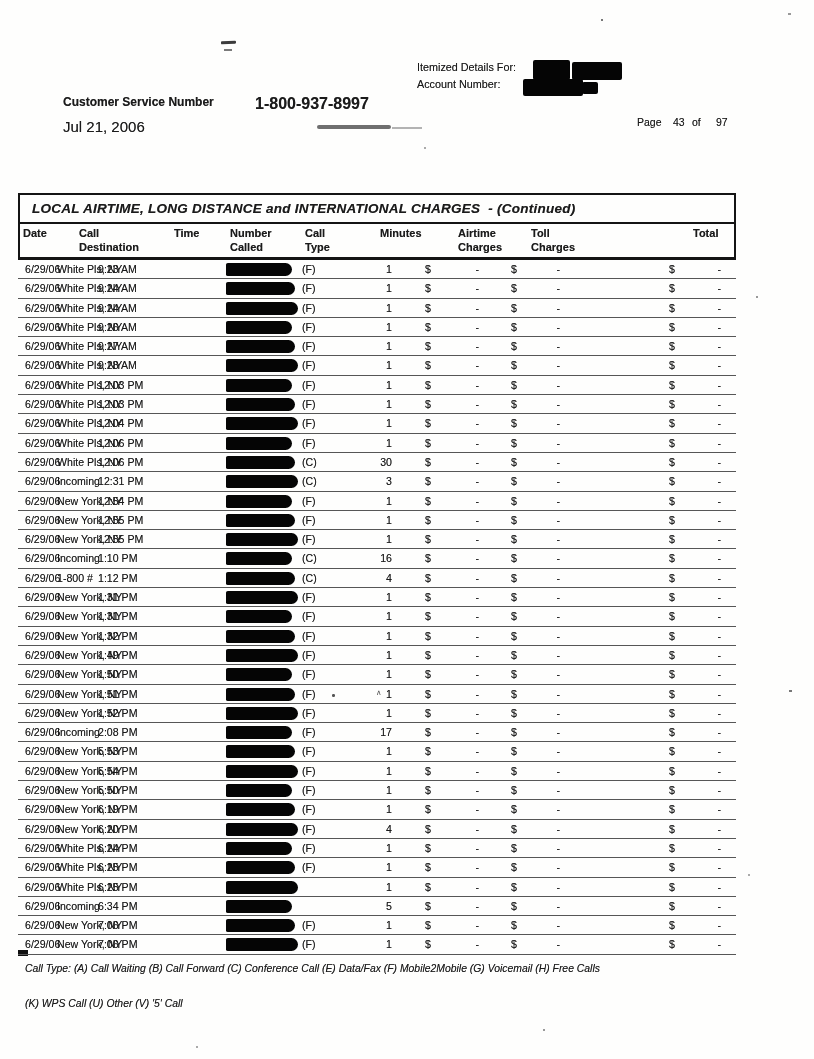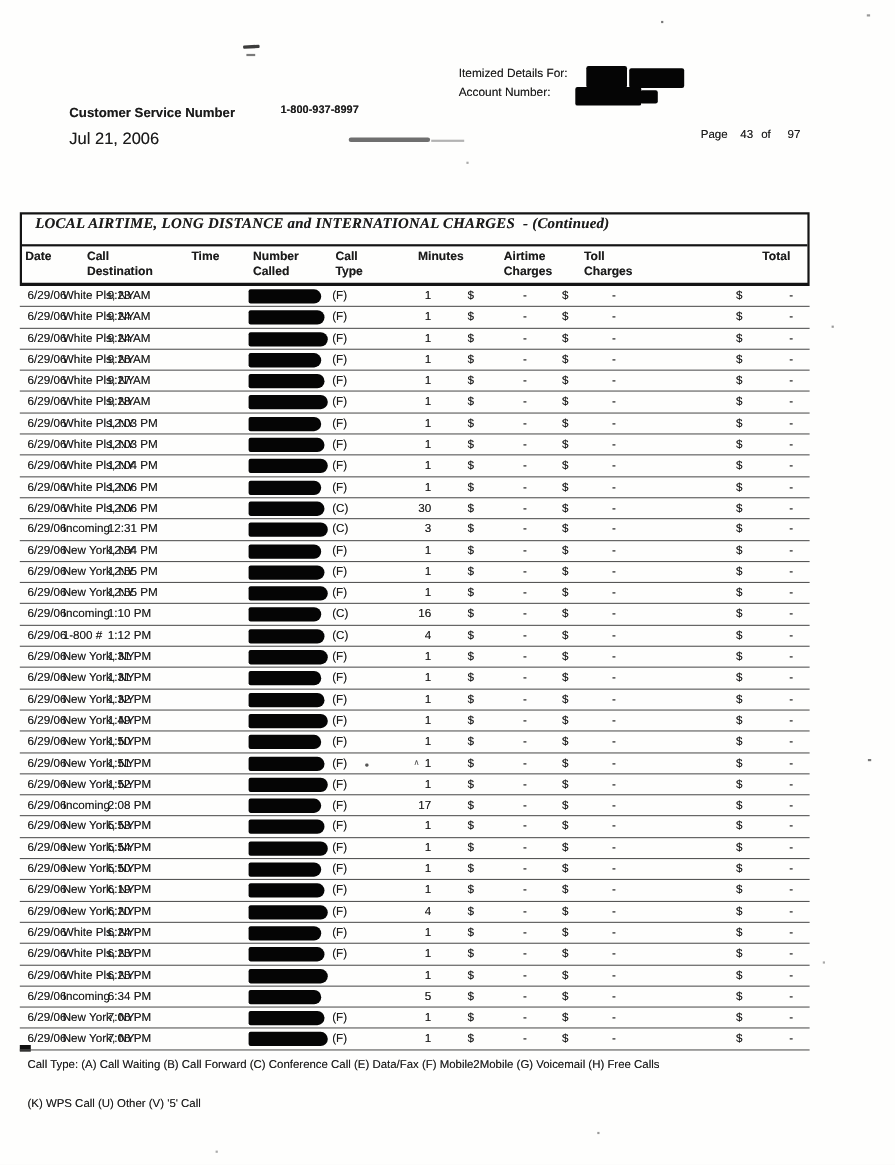--- a/index.html
+++ b/index.html
@@ -12,31 +12,31 @@
   .redact{position:absolute;background:#050505;}
 
   
   .itm-lbl{left:417px;top:61px;font-size:10.8px;}
   .acct-lbl{left:417px;top:78px;font-size:10.8px;}
   .rd-name-a{left:533px;top:60px;width:37px;height:20px;border-radius:2px;}
   .rd-name-b{left:572px;top:62px;width:50px;height:18px;border-radius:2px;}
   .rd-acct-a{left:523px;top:79px;width:60px;height:17px;border-radius:2px;}
   .rd-acct-b{left:582px;top:82px;width:16px;height:12px;border-radius:2px;}
   .csn-lbl{left:63px;top:95px;font-size:12px;font-weight:bold;}
-  .csn-num{left:255px;top:95px;font-size:10px;font-weight:bold;}
+  .csn-num{left:255px;top:95px;font-size:16px;font-weight:bold;}
   .stmt-date{left:63px;top:118px;font-size:15px;}
   .pg-label{left:637px;top:116px;font-size:10.5px;}
   .pg-num{left:673px;top:116px;font-size:10.5px;}
   .pg-of{left:692px;top:116px;font-size:10.5px;}
   .pg-total{left:716px;top:116px;font-size:10.5px;}
 
   
   .table{position:absolute;left:18px;top:193px;width:718px;}
   .t-head{box-sizing:border-box;width:718px;height:67px;border:2px solid #141414;border-bottom-width:3px;}
-  .t-title-row{box-sizing:border-box;height:29px;border-bottom:2px solid #141414;display:flex;padding-left:12px;font-family:Liberation Serif, serif;}
+  .t-title-row{box-sizing:border-box;height:29px;border-bottom:2px solid #141414;display:flex;align-items:center;padding-left:12px;}
   .t-title-row span{font-size:13.5px;font-weight:bold;font-style:italic;letter-spacing:.25px;white-space:pre;}
   .t-cols{position:relative;height:33px;font-size:11px;font-weight:bold;line-height:13.5px;}
   .hc{position:absolute;top:3px;white-space:pre;}
   .hc-date{left:3px;}  .hc-dest{left:59px;}  .hc-time{left:154px;}
   .hc-num{left:210px;} .hc-ctype{left:285px;} .hc-min{left:360px;}
   .hc-air{left:438px;} .hc-toll{left:511px;}  .hc-total{left:673px;}
 
   .t-rows{width:718px;}
   .t-row{position:relative;height:19.3px;box-sizing:border-box;border-bottom:1.4px solid #565656;}
   .cell{position:absolute;top:0;font-size:10.6px;line-height:18.6px;white-space:pre;}
@@ -44,21 +44,21 @@
   .c-dest{left:39px;}
   .c-time{left:80px;width:59px;text-align:left;}
   .c-redact{position:absolute;left:208px;top:3px;width:68px;height:13px;background:#050505;border-radius:2px 7px 7px 2px;}
   .c-ctype{left:284px;}
   .c-min{left:322px;width:52px;text-align:right;}
   .c-dlr.d1{left:407px;} .c-val.v1{left:443px;width:18px;text-align:right;}
   .c-dlr.d2{left:493px;} .c-val.v2{left:524px;width:18px;text-align:right;}
   .c-dlr.d3{left:651px;} .c-val.v3{left:685px;width:18px;text-align:right;}
 
   
-  .fn{position:absolute;left:25px;font-size:10.4px;}
+  .fn{position:absolute;left:25px;font-size:10.4px;font-style:italic;}
   .fn1{top:963px;}
   .fn2{top:998px;}
 
   
   .art{position:absolute;pointer-events:none;}
   .a-hand1{left:221px;top:41px;width:15px;height:3px;background:#3c3c3c;transform:rotate(-3deg);border-radius:1px;}
   .a-hand2{left:224px;top:49px;width:8px;height:2px;background:#7a7a7a;}
   .a-smudge{left:317px;top:125px;width:74px;height:3.5px;background:#6f6f6f;border-radius:2px;}
   .a-smudge2{left:392px;top:127px;width:30px;height:1.5px;background:#b3b3b3;}
   .a-dot1{left:601px;top:19px;width:2px;height:2px;background:#777;}

